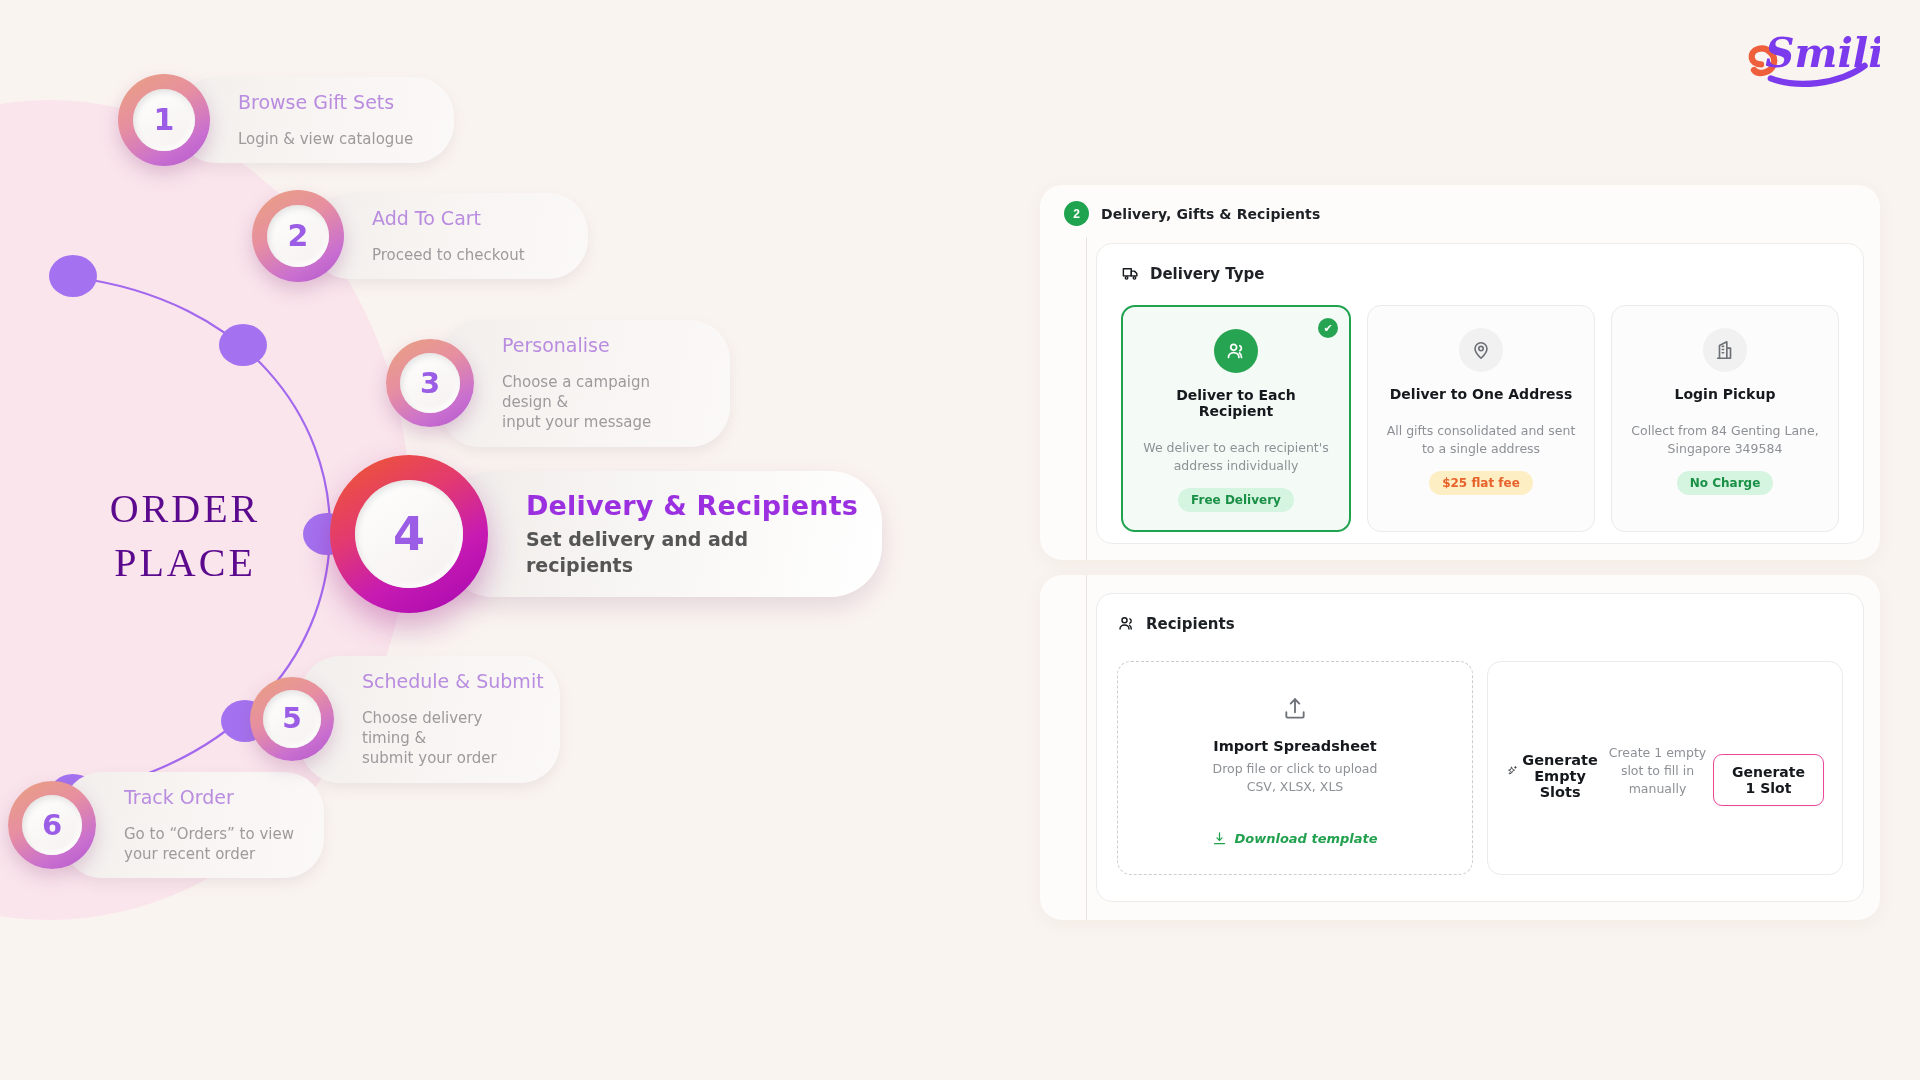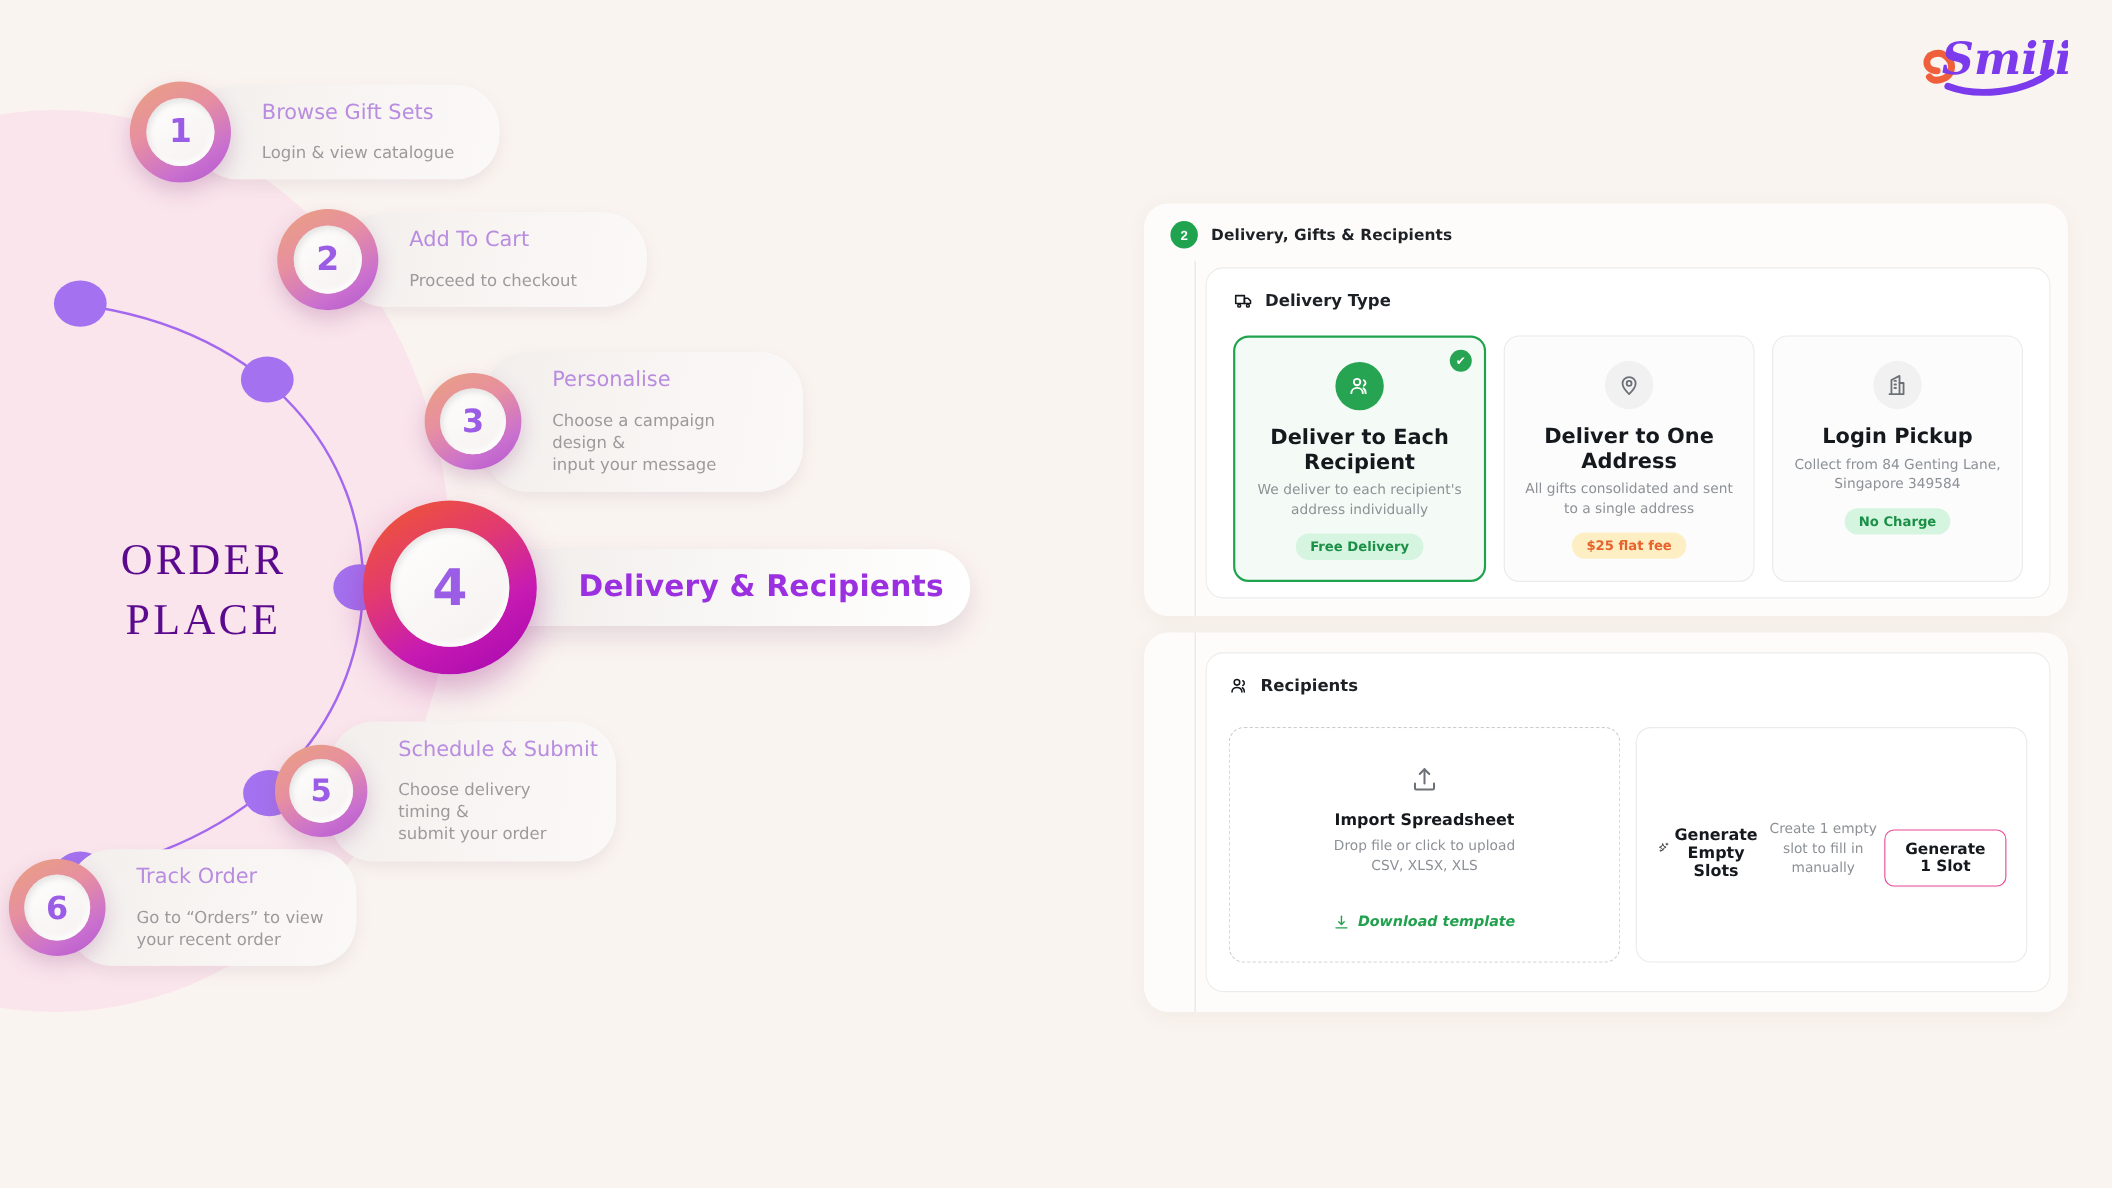--- a/index.html
+++ b/index.html
@@ -125,21 +125,21 @@
     width: 1px; background: #e6e3e0;
   }
 
   .card {
     position: absolute;
     background: #fff;
     border: 1px solid #edeceb;
     border-radius: 16px;
   }
   .card-title {
-    display: flex; align-items: flex-start; gap: 10px;
+    display: flex; align-items: center; gap: 10px;
     font-family: "DejaVu Sans", sans-serif;
     font-size: 15px; font-weight: 700; color: #1d2024;
   }
 
   
   .opts { display: flex; gap: 16px; }
   .opt {
     flex: 1;
     border: 1px solid #eceaea;
     border-radius: 14px;
@@ -152,21 +152,21 @@
   .opt.sel { border: 2px solid #1fa34f; background: #f4fbf6; }
   .opt .ic {
     width: 44px; height: 44px; border-radius: 50%;
     background: #f1f1f1;
     display: flex; align-items: center; justify-content: center;
     margin: 0 auto 14px;
   }
   .opt.sel .ic { background: #27a451; }
   .opt .oname {
     font-family: "DejaVu Sans", sans-serif;
-    font-size: 19px; font-weight: 700; color: #15181c; margin-bottom: 5px; text-align: center;
+    font-size: 14px; font-weight: 700; color: #15181c; margin-bottom: 20px; text-align: center;
   }
   .opt .odesc {
     font-family: "DejaVu Sans", sans-serif;
     font-size: 12.5px; color: #8d9196; line-height: 1.45; margin-bottom: 13px;
     white-space: pre-line;
   }
   .tag {
     display: inline-block;
     font-family: "DejaVu Sans", sans-serif;
     font-size: 12px; font-weight: 700;
@@ -290,20 +290,21 @@
   </div>
 
   <div class="step active" style="left:330px; top:455px;">
     <div class="ring" style="width:158px;height:158px;background:linear-gradient(150deg,#f05a2a 0%,#e23a70 38%,#c71bb2 66%,#a506b0 100%);box-shadow:0 14px 30px rgba(150,20,130,.34);">
       <div class="inner" style="width:108px;height:108px;">
         <span class="num" style="font-size:46px;">4</span>
       </div>
     </div>
     <div class="pill" style="width:440px;">
       <div class="t">Delivery &amp; Recipients</div>
+      <div class="s">Set delivery and add recipients</div>
     </div>
   </div>
 
   <div class="step" style="left:250px; top:656px;">
     <div class="ring" style="width:84px;height:84px;background:linear-gradient(150deg,#e9a17f 0%,#e78fa0 40%,#c96fd0 75%,#b257c9 100%);box-shadow:0 8px 18px rgba(150,80,140,.26);">
       <div class="inner" style="width:58px;height:58px;">
         <span class="num" style="font-size:28px;">5</span>
       </div>
     </div>
     <div class="pill" style="width:260px;">

